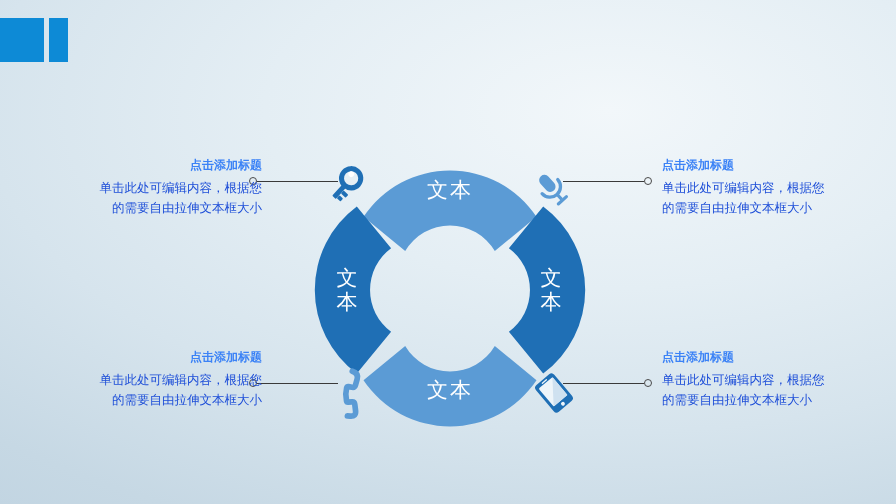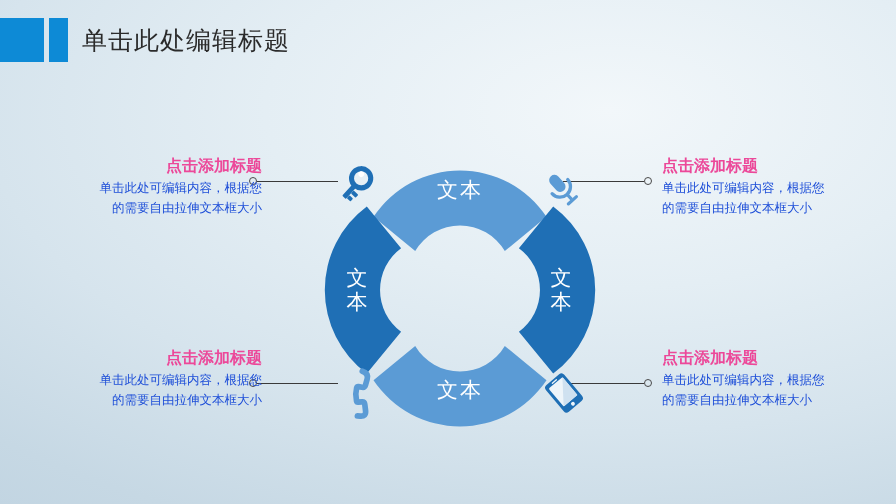--- a/index.html
+++ b/index.html
@@ -33,21 +33,21 @@
     position: absolute; top: 20px; left: 82px;
     font-size: 25px; line-height: 40px;
     color: #2b2b2b; font-weight: 500;
     letter-spacing: 1px;
     white-space: nowrap;
   }
 
   
   .donut {
     position: absolute;
-    left: 330px; top: 160px;
+    left: 320px; top: 160px;
     width: 260px; height: 260px;
   }
   .donut svg { display: block; width: 260px; height: 260px; overflow: visible; }
 
   .seg-label {
     position: absolute;
     color: #ffffff;
     font-size: 21px;
     letter-spacing: 2px;
     text-align: center;
@@ -81,22 +81,22 @@
   }
   .conn .ln { height: 1px; background: #3a3a3a; flex: 1 1 auto; }
   .conn.l1 { left: 249px; top: 175px; width: 89px; }
   .conn.l2 { left: 249px; top: 377px; width: 89px; }
   .conn.r1 { left: 563px; top: 175px; width: 89px; }
   .conn.r2 { left: 563px; top: 377px; width: 89px; }
 
   
   .callout { position: absolute; width: 200px; }
   .callout .c-title {
-    font-size: 16px; font-weight: bold; color: #ec4899;
-    line-height: 18px; margin-bottom: 3px;
+    font-size: 12px; font-weight: bold; color: #3b82f6;
+    line-height: 18px; margin-bottom: 3px; font-family: Liberation Mono, monospace;
   }
   .callout .c-body {
     font-size: 12.5px; color: #1d4ed8; line-height: 20px;
   }
   .callout.left-side  { text-align: right; left: 62px; }
   .callout.right-side { text-align: left;  left: 662px; }
   .callout.pos-tl { top: 157px; }
   .callout.pos-bl { top: 349px; }
   .callout.pos-tr { top: 157px; }
   .callout.pos-br { top: 349px; }
@@ -104,21 +104,20 @@
 </head>
 <body>
 
 <div class="slide">
 
   <div class="hdr-mark">
     <span class="blk big"></span>
     <span class="blk small"></span>
   </div>
 
-  <div class="hdr-title">单击此处编辑标题</div>
 
   <div class="conn l1">
     <span class="dot"></span>
     <span class="ln"></span>
   </div>
   <div class="conn l2">
     <span class="dot"></span>
     <span class="ln"></span>
   </div>
   <div class="conn r1">

